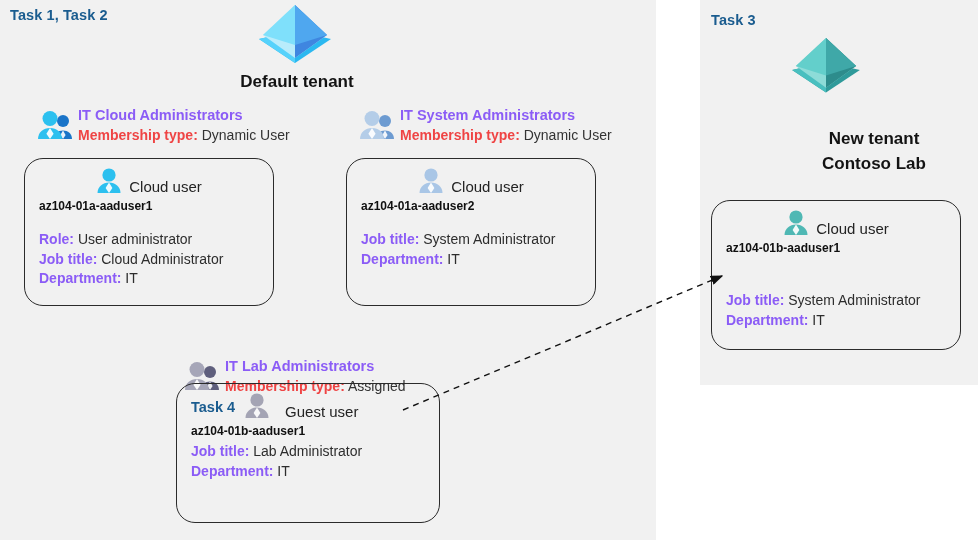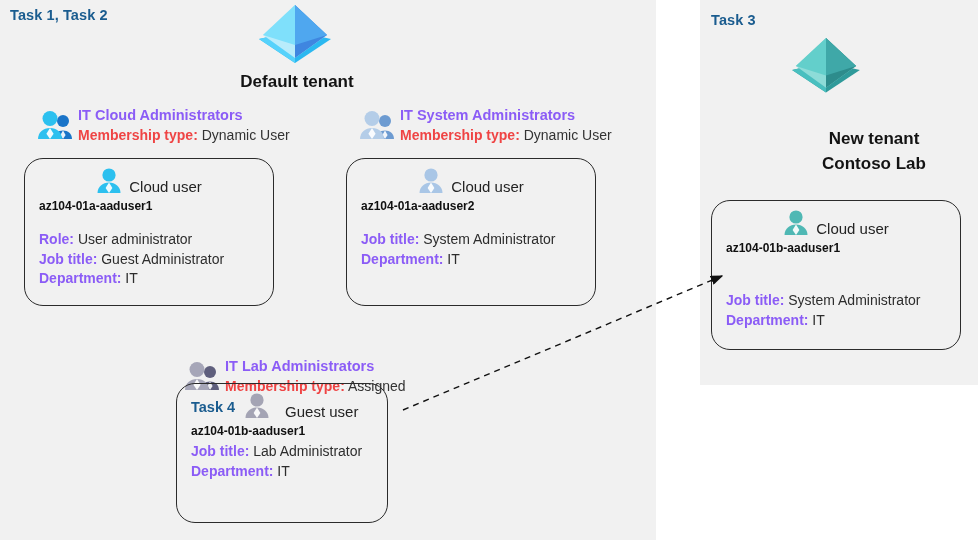--- a/index.html
+++ b/index.html
@@ -102,21 +102,21 @@
         <circle cx="13" cy="8" r="6.6" fill="#2cc0ef"></circle>
         <path d="M1.5 26c0-6.3 5.2-10.5 11.5-10.5S24.5 19.7 24.5 26z" fill="#2cc0ef"></path>
         <path d="M13 15.5l-3.4 5.4L13 26l3.4-5.1z" fill="#ffffff" opacity=".92"></path>
       </svg>
     </span>
     <span class="u-label">Cloud user</span>
   </div>
   <div class="card-upn">az104-01a-aaduser1</div>
   <div class="card-attrs" style="margin-top:17px;">
     <div class="attr"><b>Role:</b> <span>User administrator</span></div>
-    <div class="attr"><b>Job title:</b> <span>Guest Administrator</span></div>
+    <div class="attr"><b>Job title:</b> <span>Cloud Administrator</span></div>
     <div class="attr"><b>Department:</b> <span>IT</span></div>
   </div>
 </div>
 
 <div class="group" style="left:360px;top:106px;">
   <span class="g-icon">
     <svg width="34" height="30" viewBox="0 0 34 30">
       <circle cx="25" cy="11" r="6" fill="#6d9bd1"></circle>
       <path d="M16 29c0-5.2 4-8.6 9-8.6s9 3.4 9 8.6z" fill="#6d9bd1"></path>
       <path d="M25 20.4l-2.6 4.6 2.6 4 2.6-4z" fill="#ffffff" opacity=".9"></path>
@@ -159,21 +159,21 @@
       <path d="M0 29c0-6.6 5.4-11 12-11s12 4.4 12 11z" fill="#a6a6b8"></path>
       <path d="M12 18l-3.6 5.8L12 29l3.6-5.2z" fill="#ffffff" opacity=".92"></path>
     </svg>
   </span>
   <div class="g-text">
     <div class="g-name">IT Lab Administrators</div>
     <div class="g-meta"><b>Membership type:</b> <span>Assigned</span></div>
   </div>
 </div>
 
-<div class="card" style="left:176px;top:383px;width:212px;height:140px;">
+<div class="card" style="left:176px;top:383px;width:264px;height:140px;">
   <div class="card-head with-task">
     <span class="task-inline">Task 4</span>
     <span>
       <svg width="26" height="26" viewBox="0 0 26 26">
         <circle cx="13" cy="8" r="6.6" fill="#a4a4b4"></circle>
         <path d="M1.5 26c0-6.3 5.2-10.5 11.5-10.5S24.5 19.7 24.5 26z" fill="#a4a4b4"></path>
         <path d="M13 15.5l-3.4 5.4L13 26l3.4-5.1z" fill="#ffffff" opacity=".92"></path>
       </svg>
     </span>
     <span class="u-label" style="margin-left:6px;">Guest user</span>

